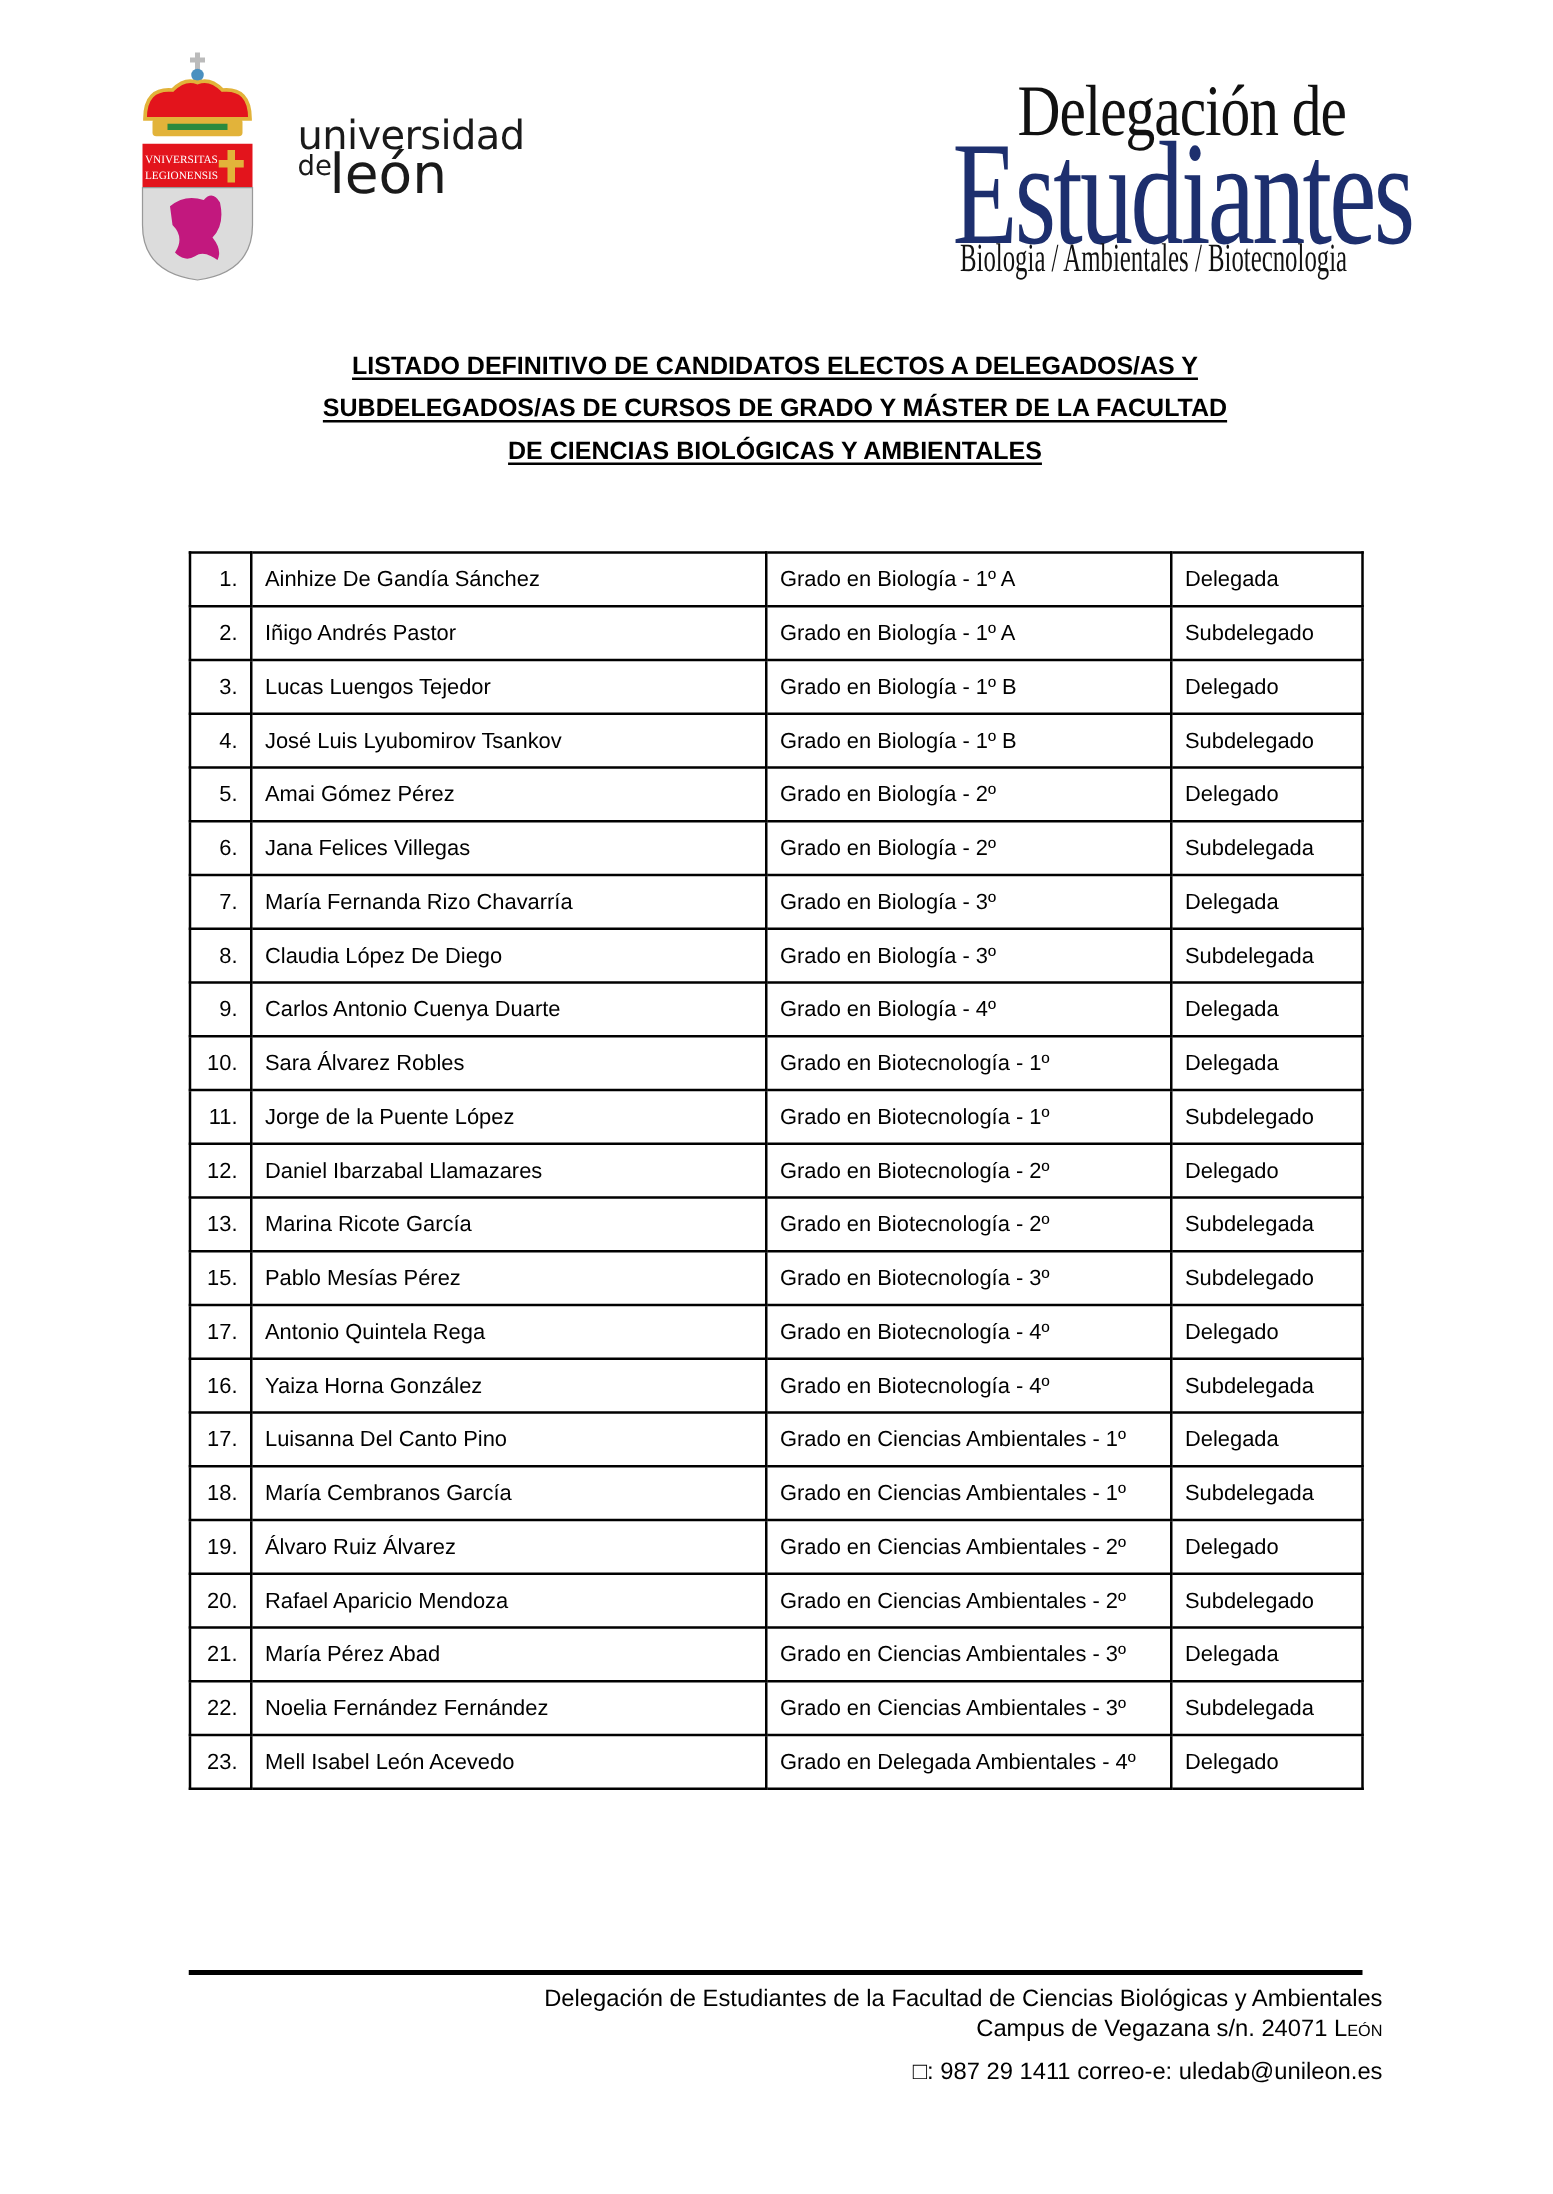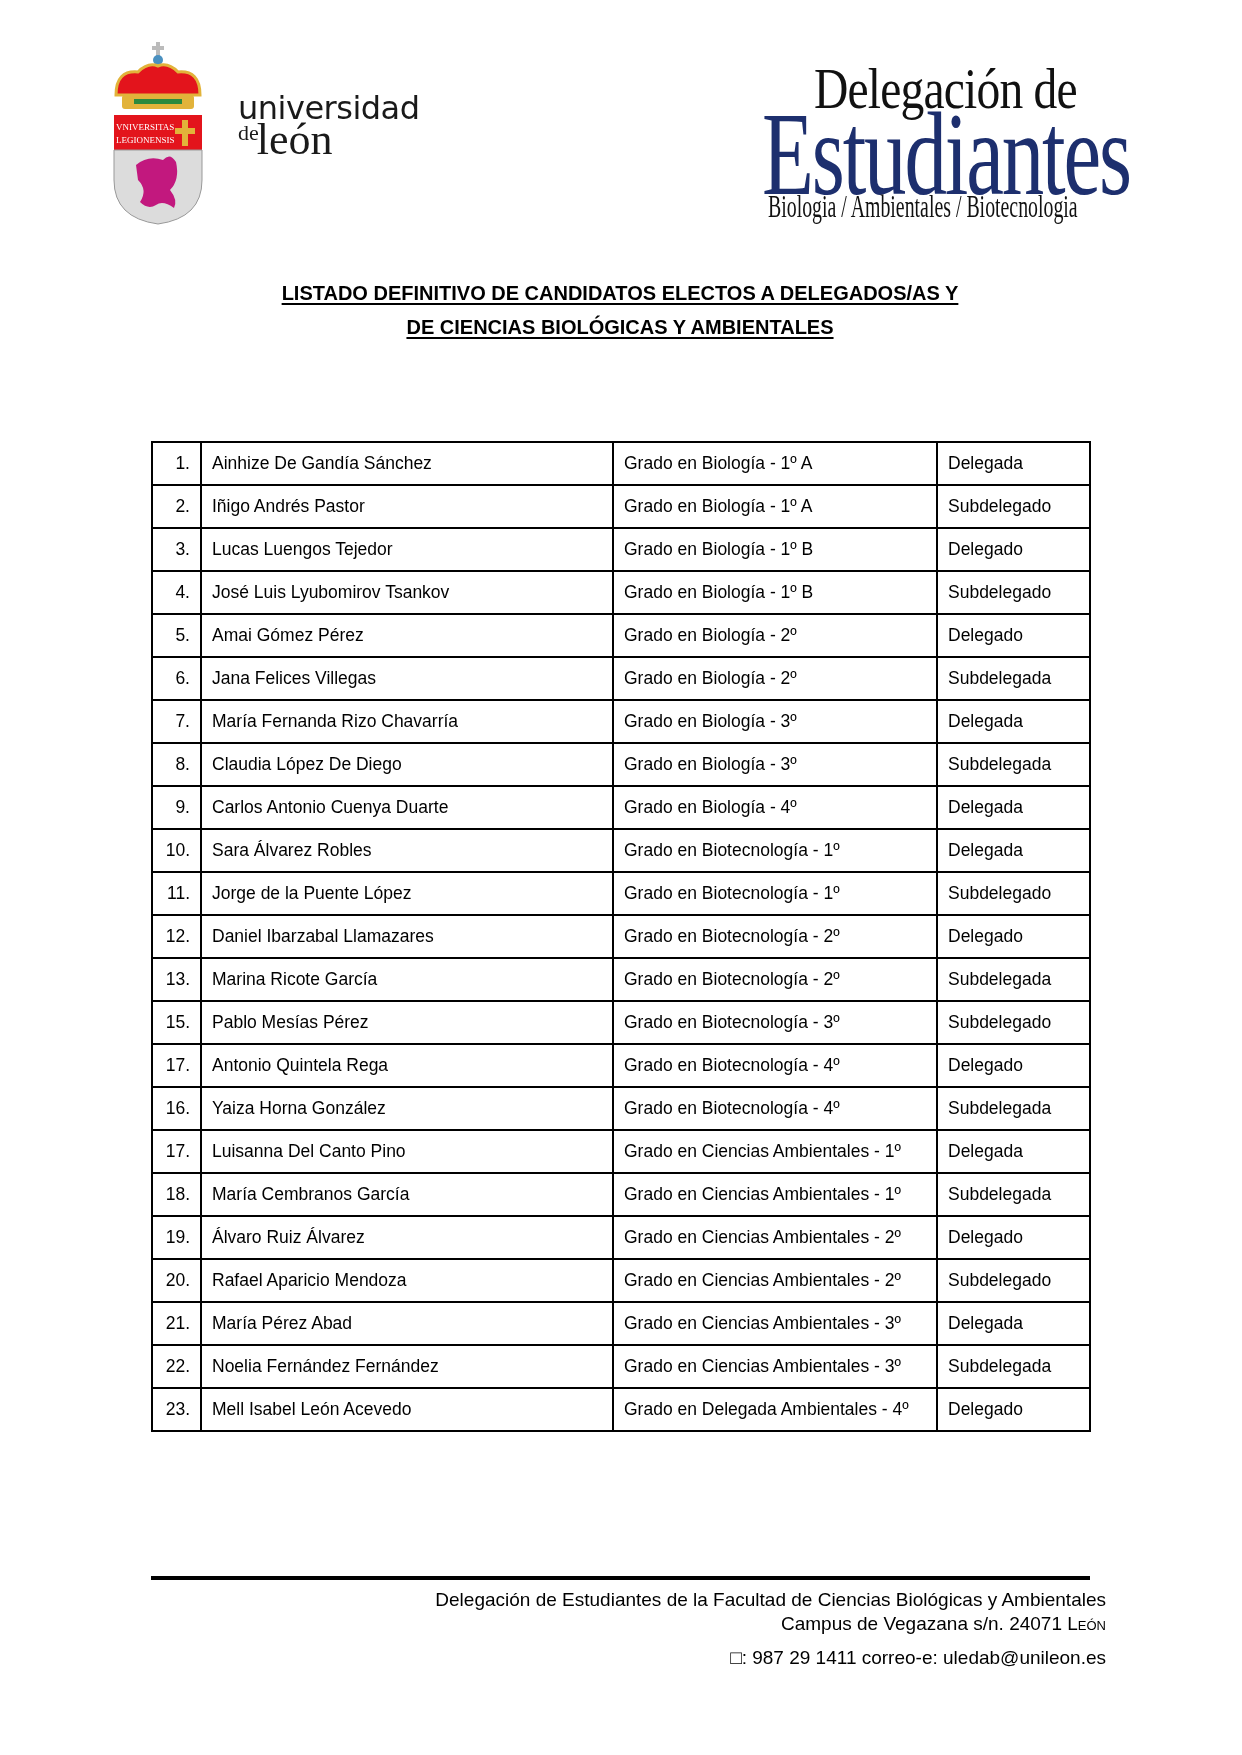--- a/index.html
+++ b/index.html
@@ -3,21 +3,21 @@
 <meta charset="utf-8">
 <style>
   html, body { margin:0; padding:0; background:#ffffff; }
   body { width:1242px; height:1755px; position:relative; overflow:hidden; font-family:"Liberation Sans", sans-serif; color:#000; }
   .abs { position:absolute; }
   
   #ule-logo { left:108px; top:40px; width:370px; height:185px; }
   #crest { position:absolute; left:0; top:0; width:100px; height:185px; }
   #ule-text { position:absolute; left:130px; top:52px; font-family:"DejaVu Sans", sans-serif; color:#1a1a1a; line-height:1; }
   #ule-text .l1 { font-size:32px; letter-spacing:-0.5px; }
-  #ule-text .l2 { font-size:44px; margin-top:-6px;font-family:Liberation Serif, serif; }
+  #ule-text .l2 { font-size:44px; margin-top:-6px; }
   #ule-text .de { font-size:22px; vertical-align:14px; margin-right:-2px; }
   #dele-logo { left:762px; top:60px; width:370px; height:170px; font-family:"Liberation Serif", serif; }
   #dele-logo .d1 { position:absolute; left:52px; top:0px; font-size:58px; color:#111; letter-spacing:-1px; line-height:1; transform:scaleX(0.82); transform-origin:left top; white-space:nowrap; }
   #dele-logo .d2 { position:absolute; left:0px; top:36px; font-size:118px; color:#1d2f6e; letter-spacing:-3px; line-height:1; transform:scaleX(0.72); transform-origin:left top; white-space:nowrap; }
   #dele-logo .d3 { position:absolute; left:6px; top:130px; font-size:32px; color:#111; line-height:1; transform:scaleX(0.62); transform-origin:left top; white-space:nowrap; }
   
   #title { left:150px; top:276px; width:940px; text-align:center; font-weight:bold; font-size:20px; line-height:34px; }
   #title span { text-decoration:underline; text-underline-offset:3px; display:block; }
   
   #tbl { left:151px; top:441px; border-collapse:collapse; width:940px; }
@@ -64,20 +64,21 @@
 </div>
 
 <div id="dele-logo" class="abs">
   <div class="d1">Delegación de</div>
   <div class="d2">Estudiantes</div>
   <div class="d3">Biologia / Ambientales / Biotecnologia</div>
 </div>
 
 <div id="title" class="abs">
   <span>LISTADO DEFINITIVO DE CANDIDATOS ELECTOS A DELEGADOS/AS Y</span>
+  <span>SUBDELEGADOS/AS DE CURSOS DE GRADO Y MÁSTER DE LA FACULTAD</span>
   <span>DE CIENCIAS BIOLÓGICAS Y AMBIENTALES</span>
 </div>
 
 <table id="tbl" class="abs">
   <tbody id="tbl-body">
       <tr>
         <td class="num">1.</td>
         <td class="name">Ainhize De Gandía Sánchez</td>
         <td class="course">Grado en Biología - 1º A</td>
         <td class="role">Delegada</td>

